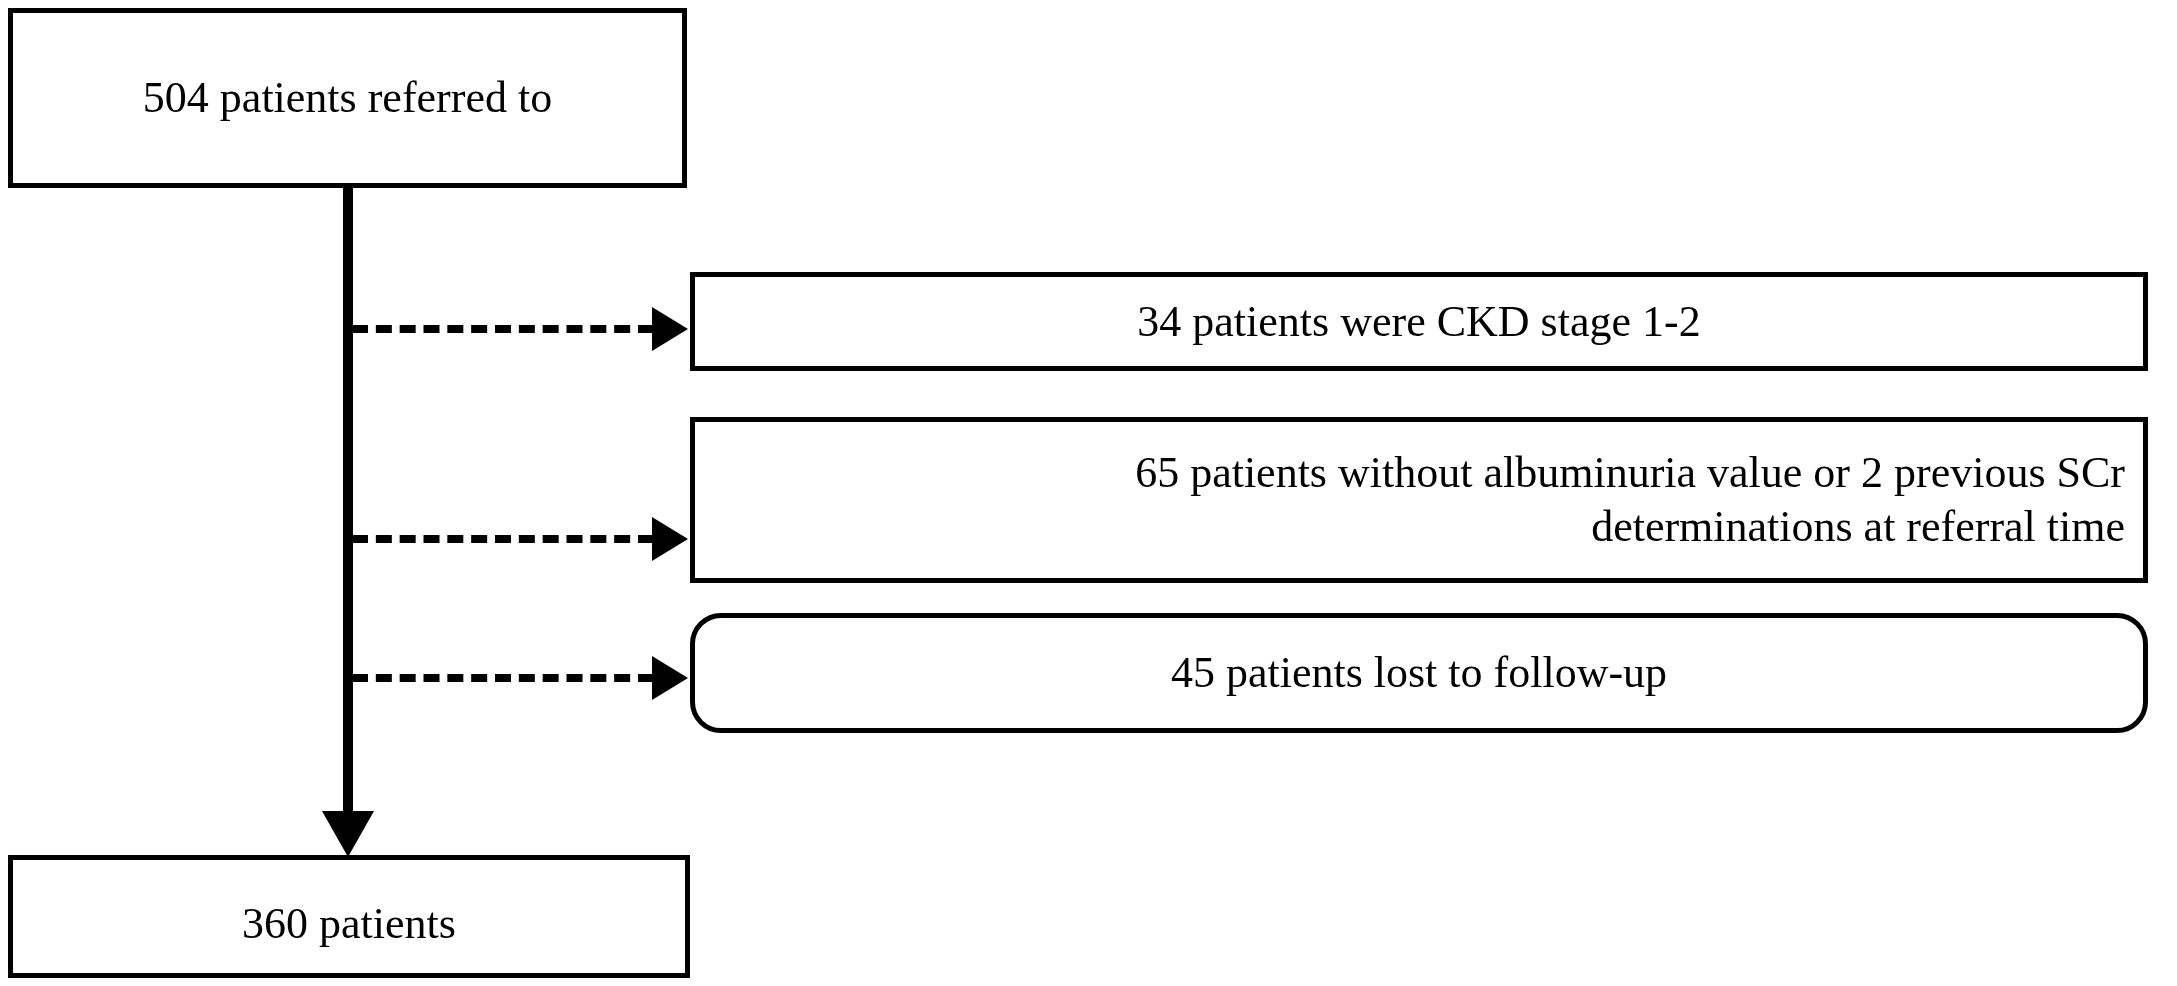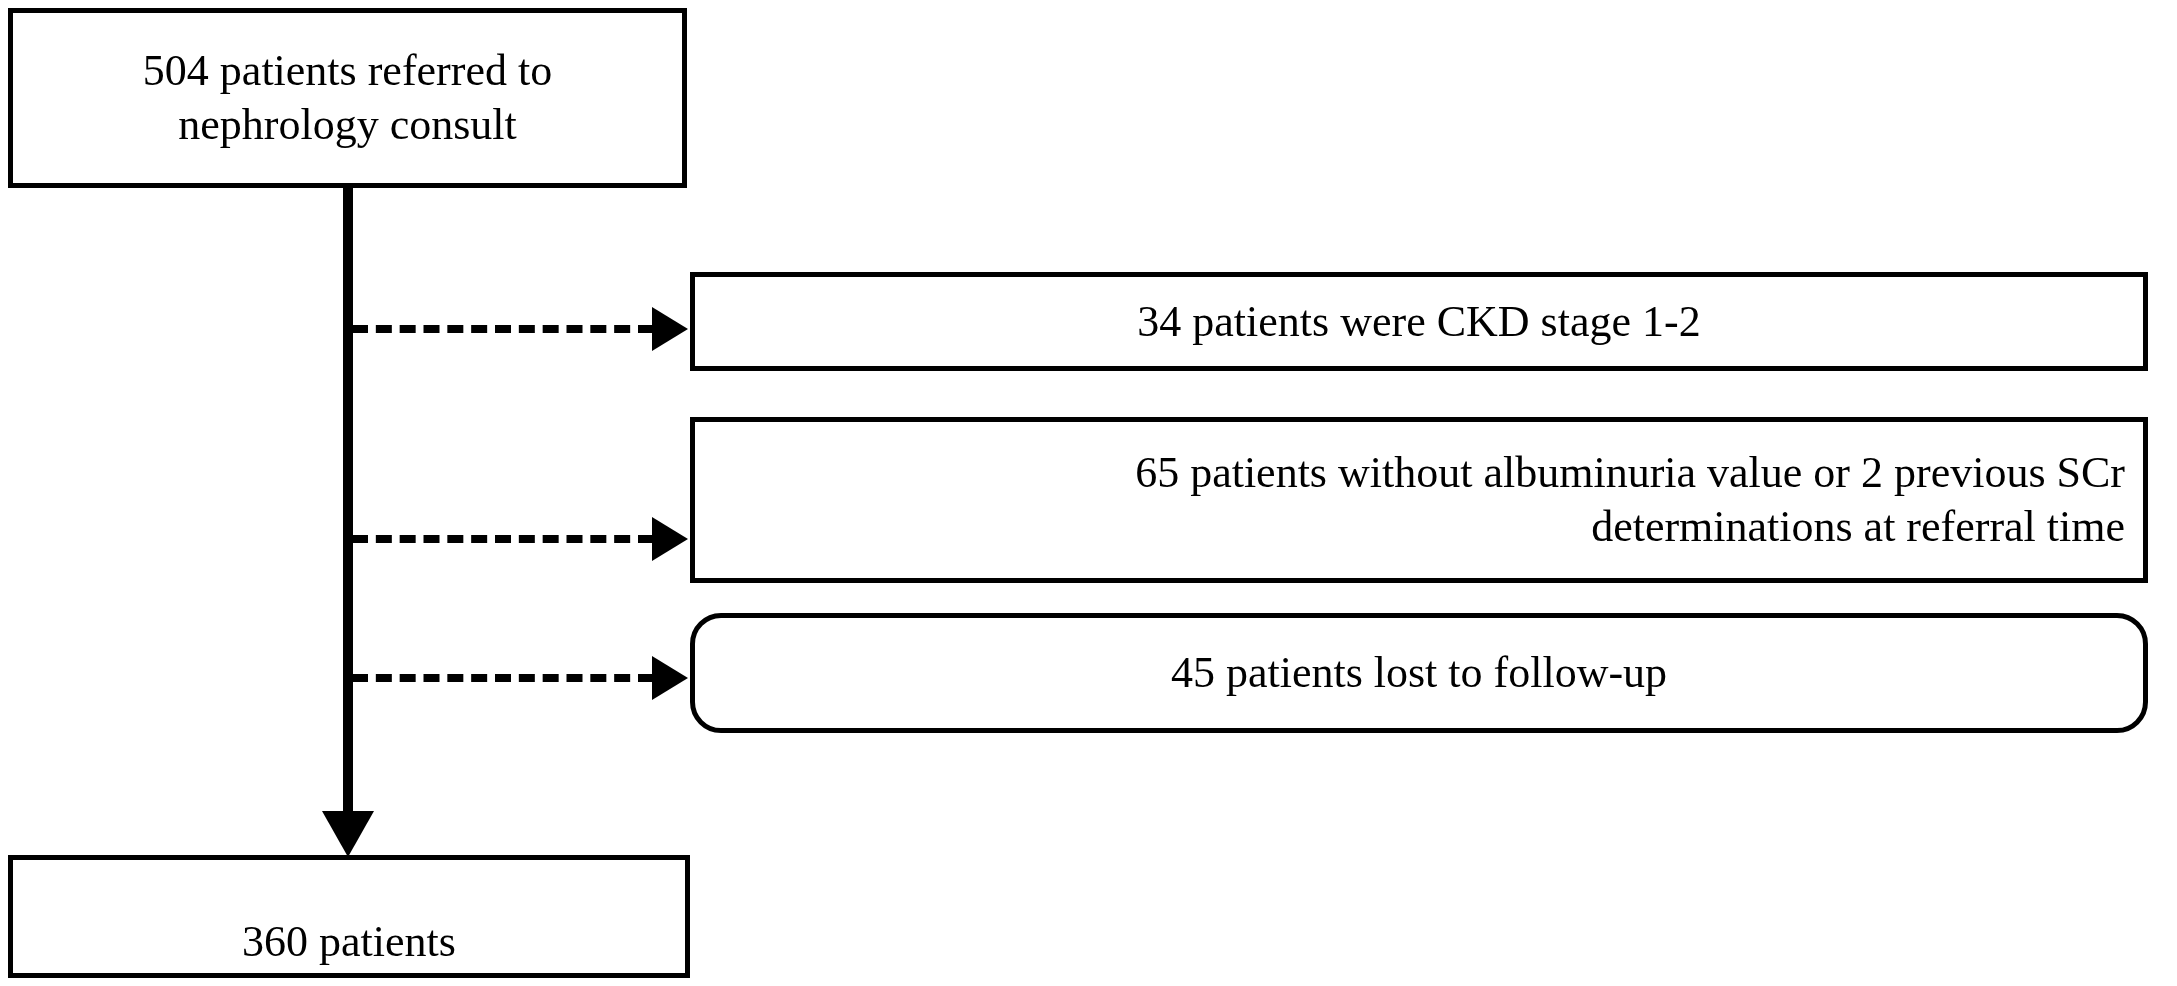--- a/index.html
+++ b/index.html
@@ -66,21 +66,20 @@
   }
 </style>
 </head>
 <body>
 
 <div id="canvas">
 
   <div class="box" id="start-box" style="left:8px; top:8px; width:679px; height:180px;">
     <span class="box-text">
       <span>504 patients referred to</span><br>
-      <span>nephrology consult</span>
     </span>
   </div>
 
   <div id="trunk-line" style="left:343px; top:188px; width:10px; height:625px;"></div>
   <div id="trunk-arrowhead" style="left:322px; top:811px;"></div>
 
   <div class="dashed-connector" style="left:352px; top:325px; width:302px;"></div>
   <div class="dashed-arrowhead" style="left:652px; top:307px;"></div>
   <div class="box" style="left:690px; top:272px; width:1458px; height:99px;">
     <span class="box-text">
@@ -98,17 +97,17 @@
   </div>
 
   <div class="dashed-connector" style="left:352px; top:674px; width:302px;"></div>
   <div class="dashed-arrowhead" style="left:652px; top:656px;"></div>
   <div class="box" style="left:690px; top:613px; width:1458px; height:120px;border-radius:31px;">
     <span class="box-text">
       <span>45 patients lost to follow-up</span>
     </span>
   </div>
 
-  <div class="box" id="end-box" style="left:8px; top:855px; width:682px; height:123px; align-items:flex-end; padding-top:18px;">
+  <div class="box" id="end-box" style="left:8px; top:855px; width:682px; height:123px; align-items:center; padding-top:18px;">
     <span class="box-text">360 patients</span>
   </div>
 
 </div>
 
 </body></html>

